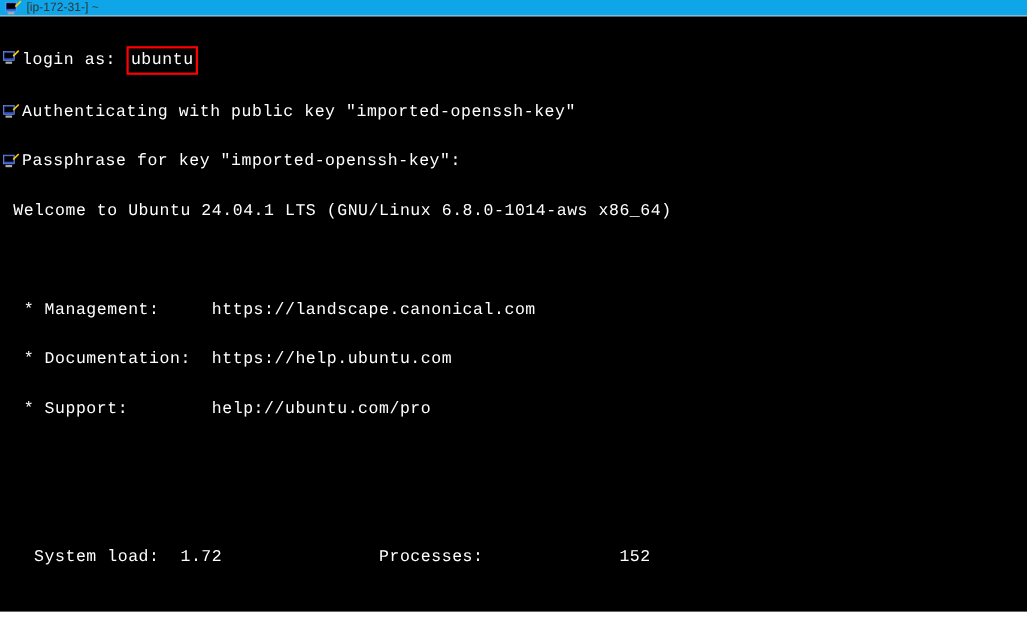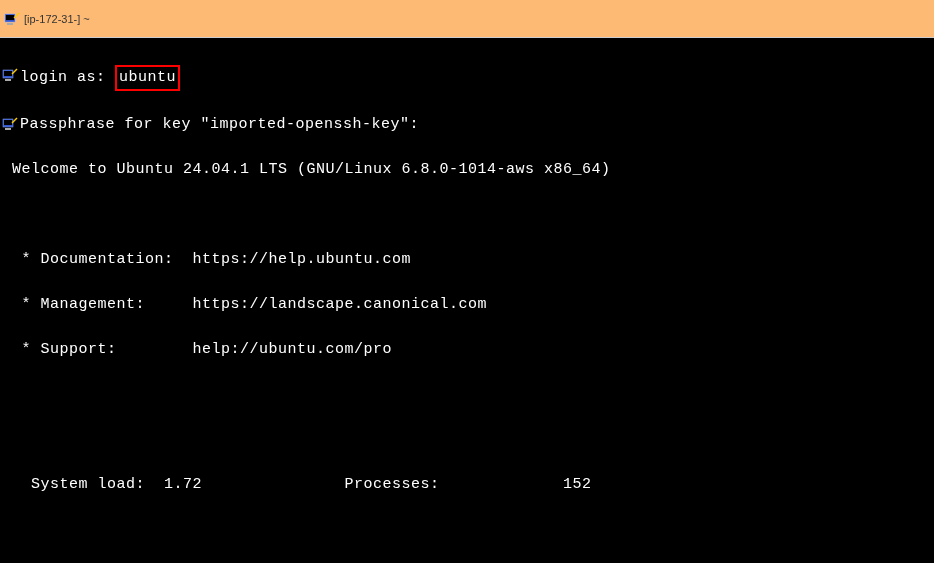--- a/index.html
+++ b/index.html
@@ -8,24 +8,24 @@
       box-sizing: border-box;
     }
     body {
       font-family: "Courier New", monospace;
       background: #fff;
       width: 934px;
       height: 563px;
       overflow: hidden;
     }
     .titlebar {
-      background: #fdba74;
+      background: #0ea5e9;
       border-bottom: 1px solid #ccc;
       padding: 2px 4px;
-      height: 38px;
+      height: 15px;
       display: flex;
       align-items: center;
       gap: 4px;
       font-family: Tahoma, sans-serif;
       font-size: 11px;
       color: #333;
       text-align: right;
     }
     .titlebar-icon {
       width: 16px;
@@ -87,25 +87,31 @@
           <rect x="1" y="3" width="10" height="8" fill="#3355cc" stroke="#88aaff" stroke-width="0.5"></rect>
           <rect x="2" y="4" width="8" height="5" fill="#000"></rect>
           <line x1="10" y1="7" x2="15" y2="2" stroke="#ffcc00" stroke-width="1.5"></line>
           <rect x="3" y="12" width="6" height="2" fill="#aaa"></rect>
         </svg></span><span class="line-content"><span>login as: </span><span class="highlight-box"><span>ubuntu</span></span></span></div>
 <div class="line"><span class="line-icon"><svg class="putty-svg" width="16" height="16" viewBox="0 0 16 16">
           <rect x="1" y="3" width="10" height="8" fill="#3355cc" stroke="#88aaff" stroke-width="0.5"></rect>
           <rect x="2" y="4" width="8" height="5" fill="#000"></rect>
           <line x1="10" y1="7" x2="15" y2="2" stroke="#ffcc00" stroke-width="1.5"></line>
           <rect x="3" y="12" width="6" height="2" fill="#aaa"></rect>
+        </svg></span><span class="line-content">Authenticating with public key "imported-openssh-key"</span></div>
+<div class="line"><span class="line-icon"><svg class="putty-svg" width="16" height="16" viewBox="0 0 16 16">
+          <rect x="1" y="3" width="10" height="8" fill="#3355cc" stroke="#88aaff" stroke-width="0.5"></rect>
+          <rect x="2" y="4" width="8" height="5" fill="#000"></rect>
+          <line x1="10" y1="7" x2="15" y2="2" stroke="#ffcc00" stroke-width="1.5"></line>
+          <rect x="3" y="12" width="6" height="2" fill="#aaa"></rect>
         </svg></span><span class="line-content">Passphrase for key "imported-openssh-key":</span></div>
 <div class="line no-icon"><span class="line-content">Welcome to Ubuntu 24.04.1 LTS (GNU/Linux 6.8.0-1014-aws x86_64)</span></div>
 <div class="line no-icon"><span class="line-content"> </span></div>
+<div class="line no-icon"><span class="line-content"> * Management:     https://landscape.canonical.com</span></div>
 <div class="line no-icon"><span class="line-content"> * Documentation:  https://help.ubuntu.com</span></div>
-<div class="line no-icon"><span class="line-content"> * Management:     https://landscape.canonical.com</span></div>
 <div class="line no-icon"><span class="line-content"> * Support:        help://ubuntu.com/pro</span></div>
 <div class="line no-icon"><span class="line-content"> </span></div>
 <div class="line no-icon"><span class="line-content"> </span></div>
 <div class="line no-icon"><span class="line-content">  System load:  1.72               Processes:             152</span></div>
 
 
 
 
 
 

